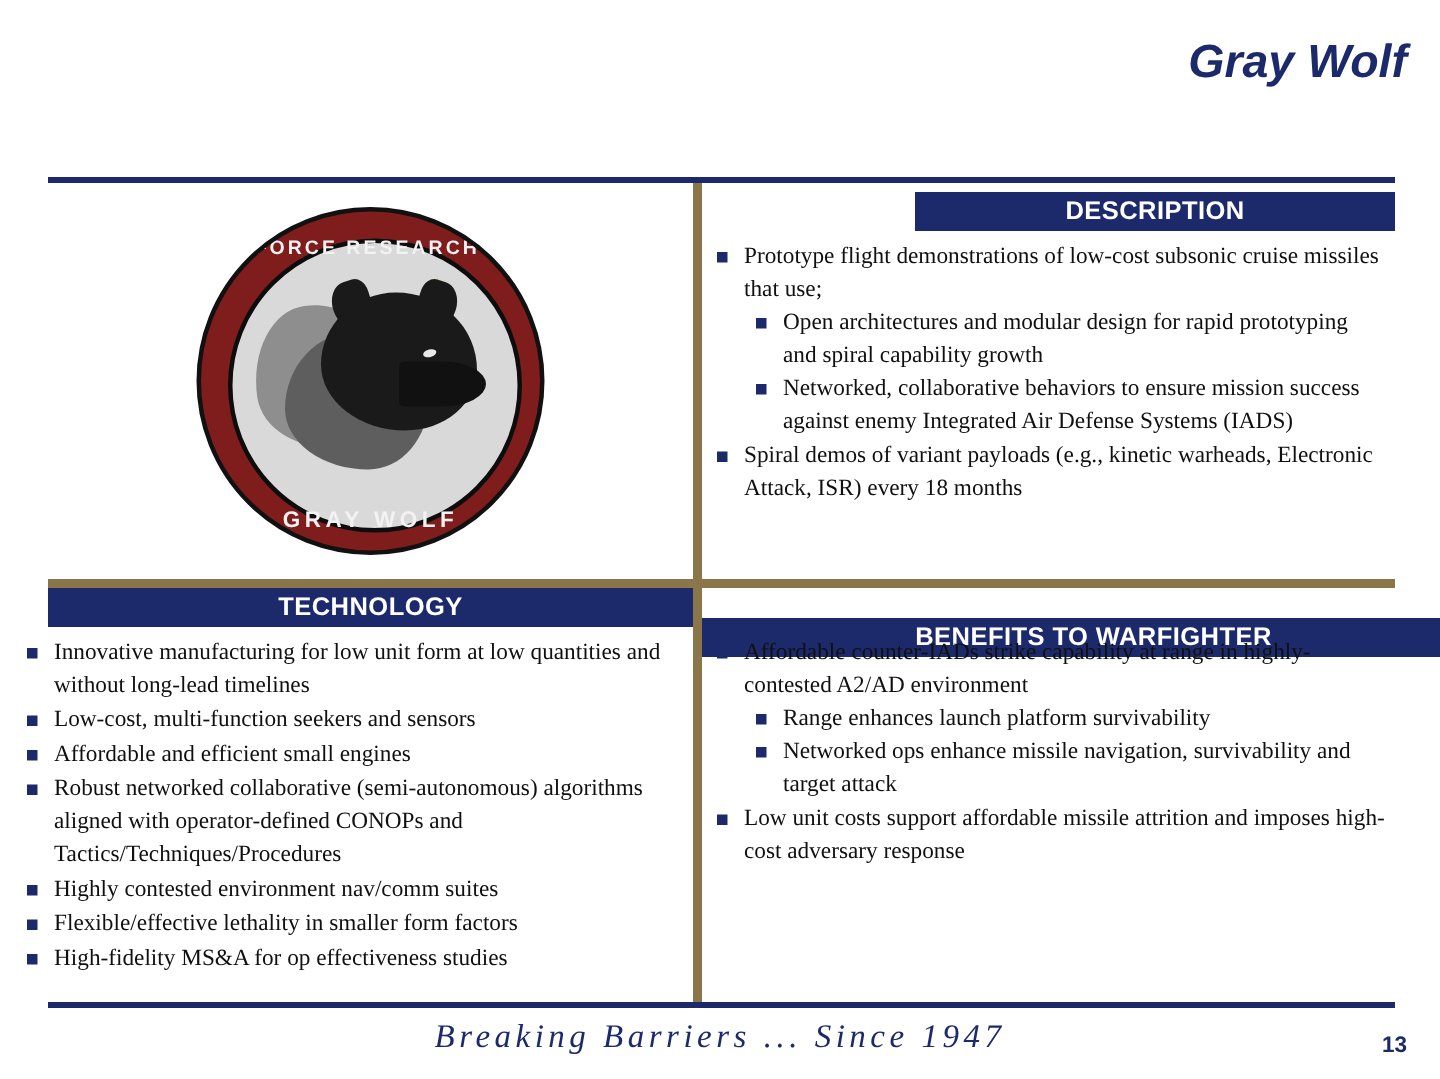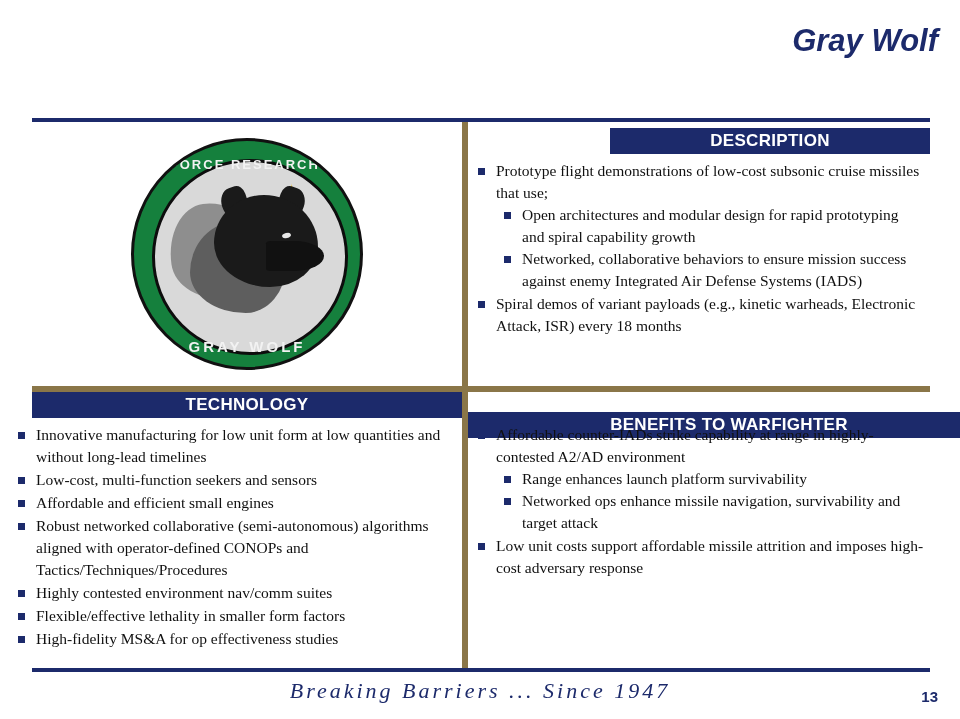--- a/index.html
+++ b/index.html
@@ -168,21 +168,21 @@
     height: 260px;
     display: flex;
     align-items: center;
     justify-content: center;
   }
   .patch {
     position: relative;
     width: 226px;
     height: 226px;
     border-radius: 50%;
-    background: #15803d;
+    background: #7f1d1d;
     border: 3px solid #111;
     overflow: hidden;
   }
   .patch .inner-ring {
     position: absolute;
     left: 18px; top: 18px;
     width: 190px; height: 190px;
     border-radius: 50%;
     background: #d9d9d9;
     border: 3px solid #0d0d0d;

